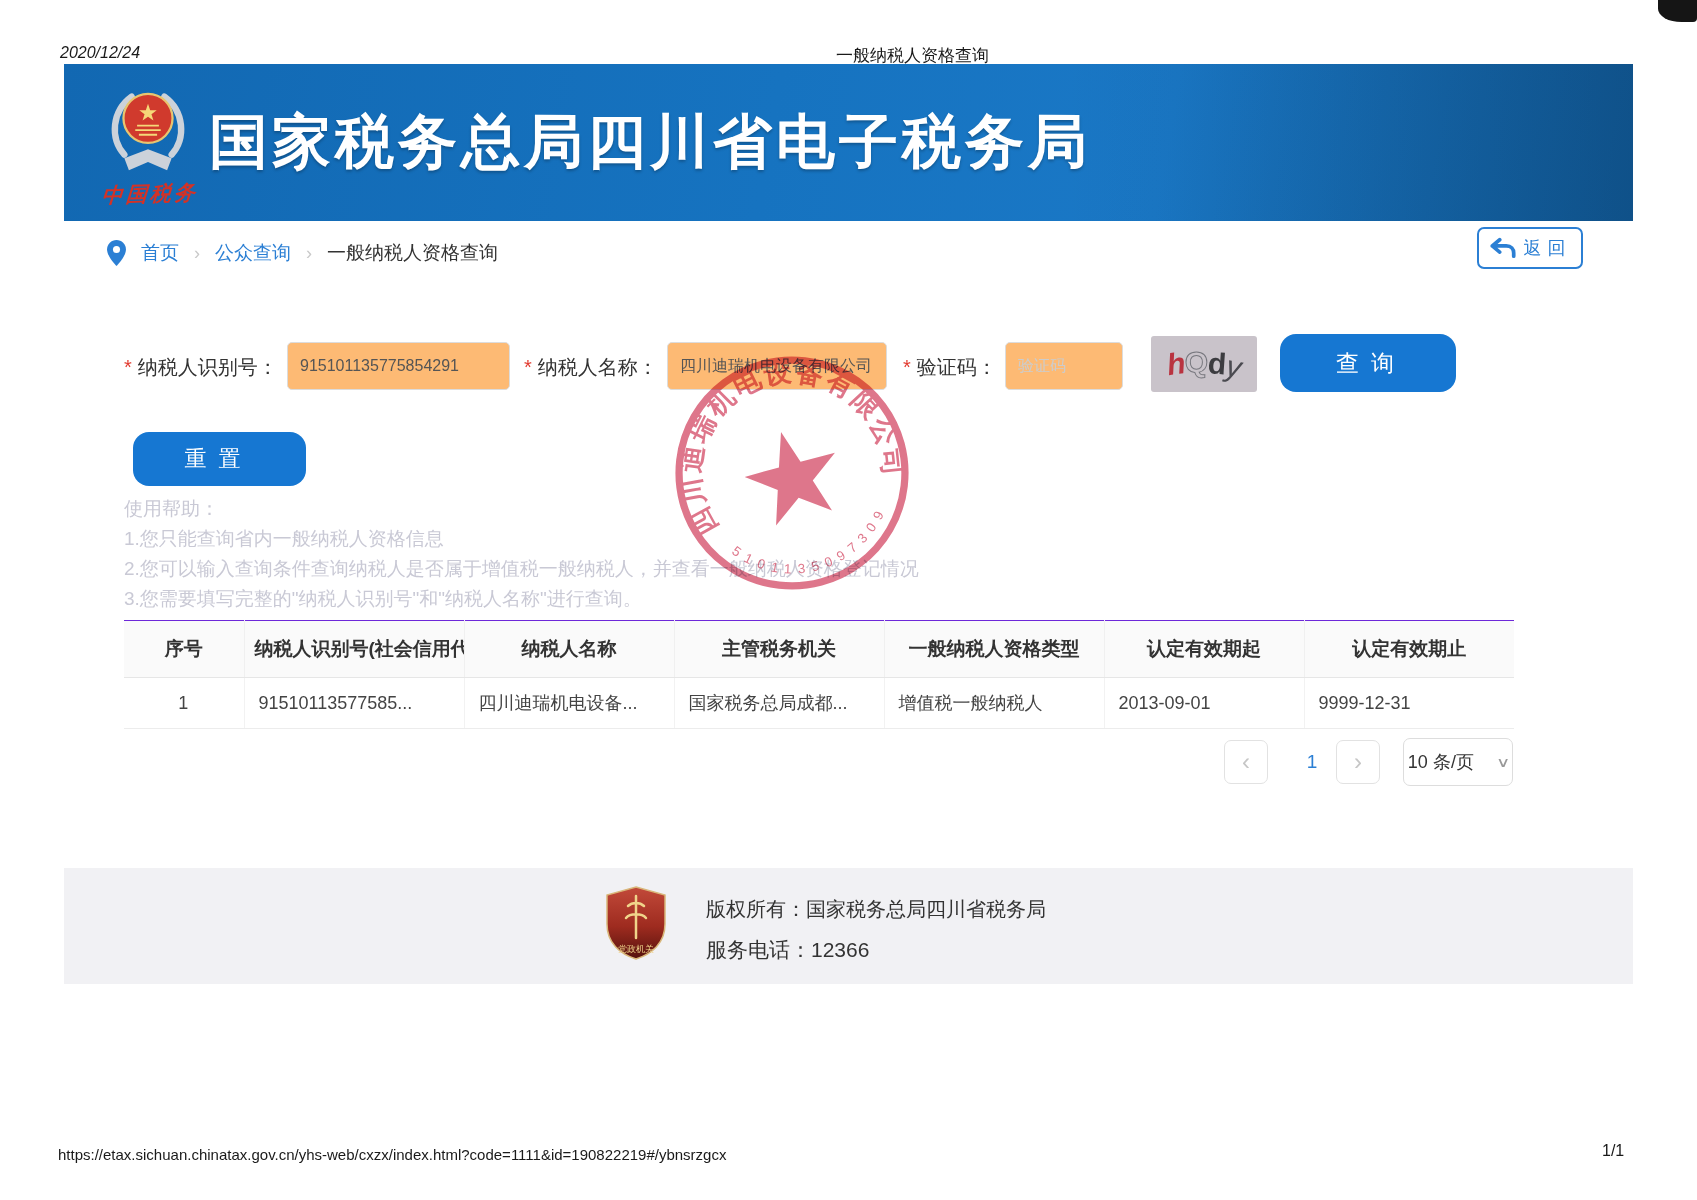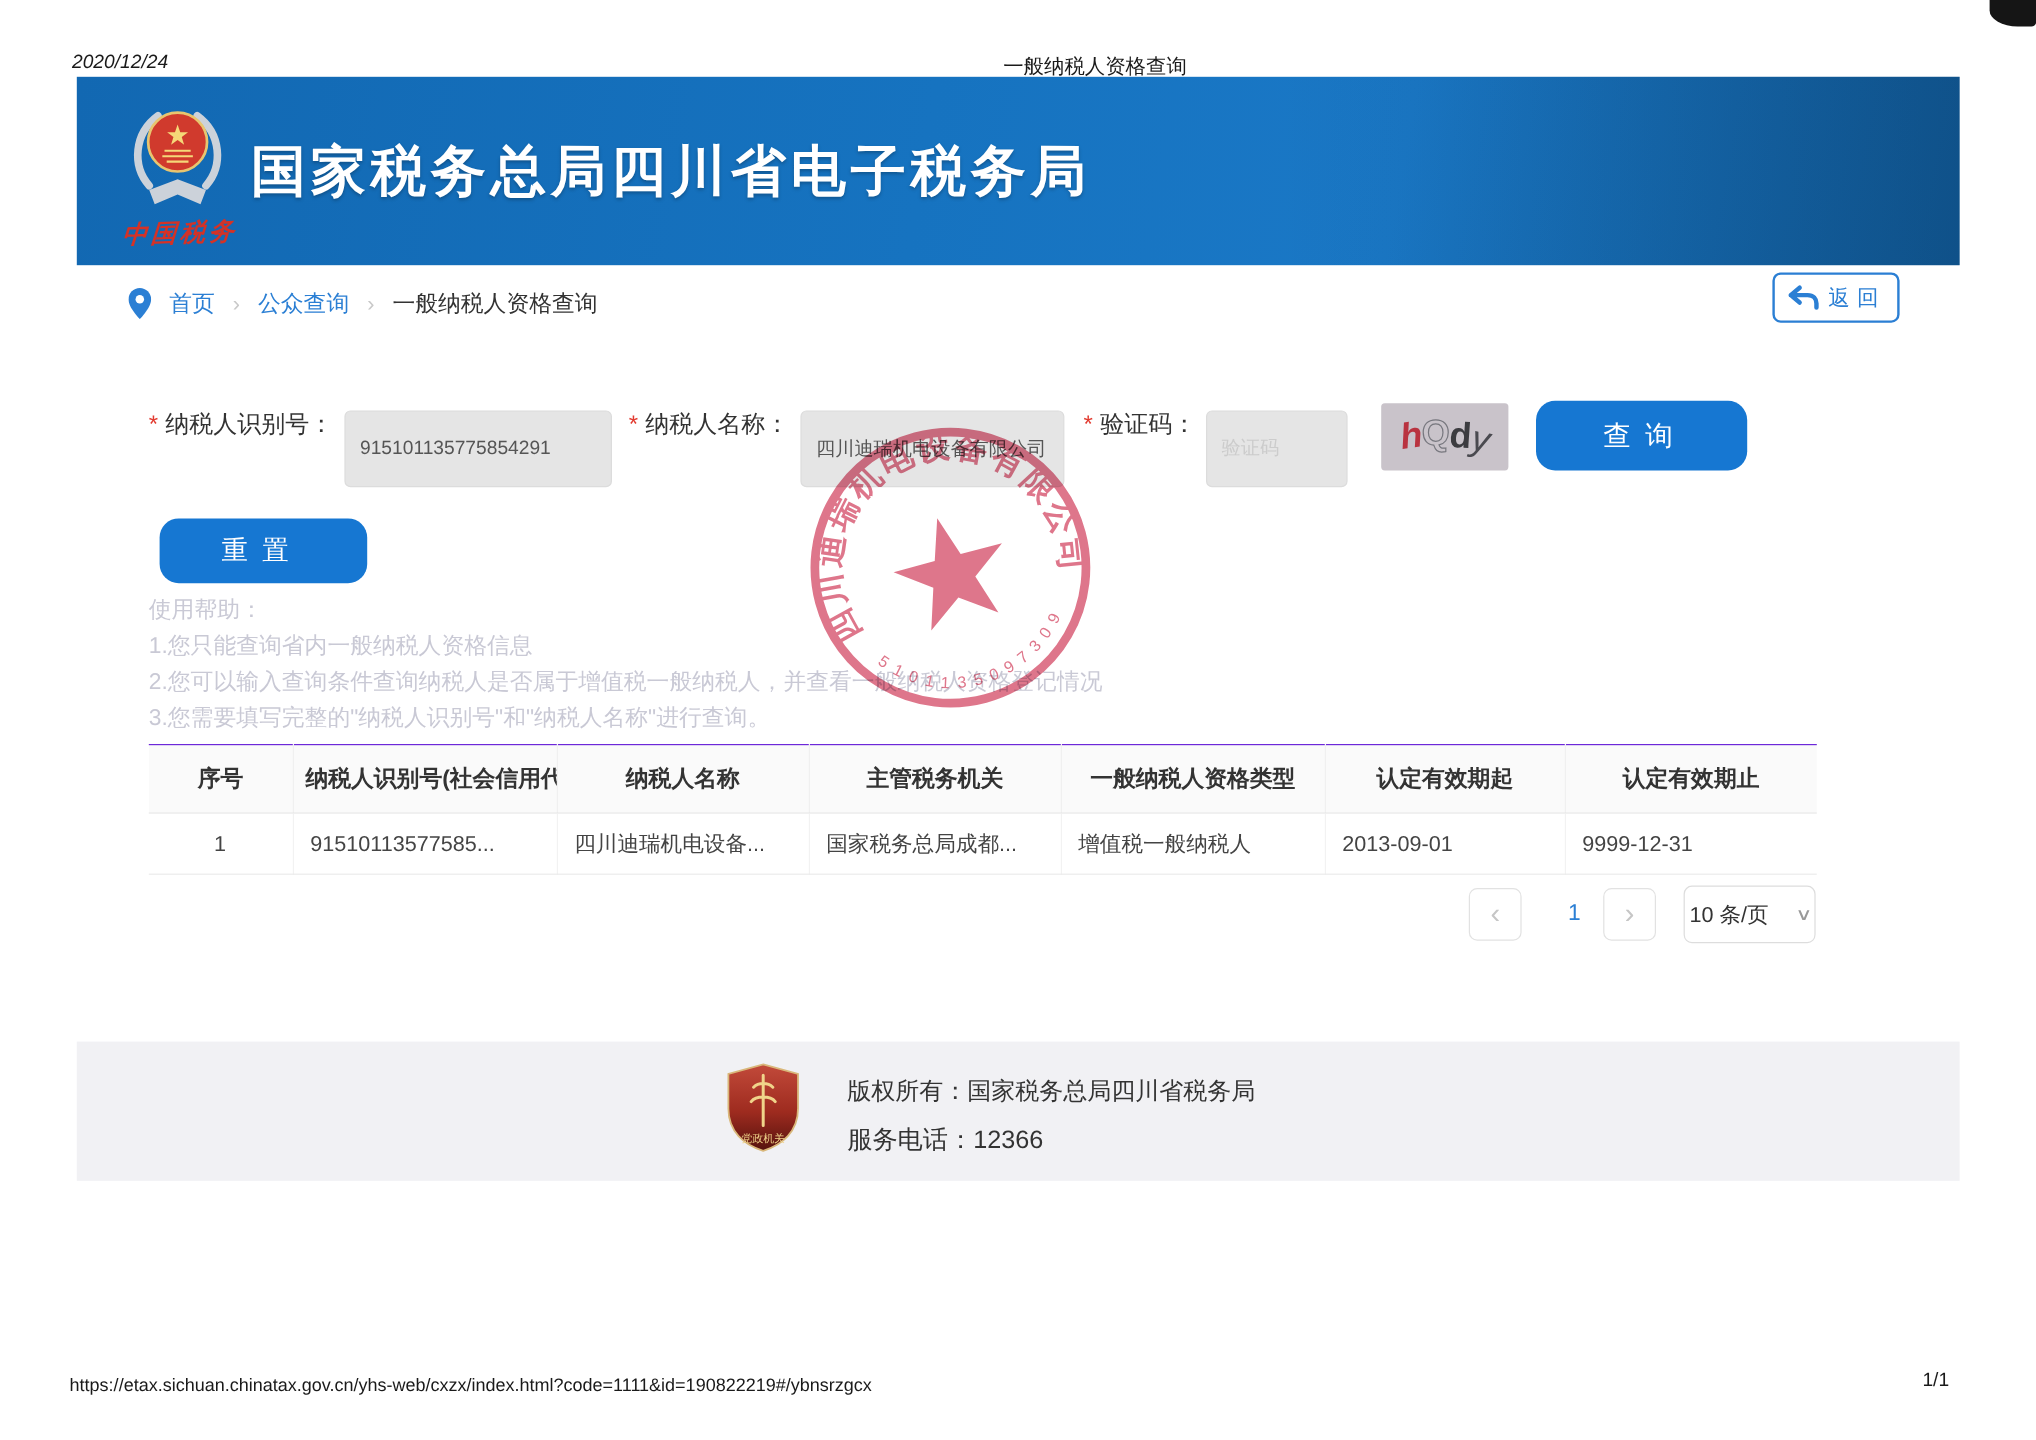--- a/index.html
+++ b/index.html
@@ -17,37 +17,37 @@
   
   .banner{position:absolute;left:64px;top:64px;width:1569px;height:157px;
           background:linear-gradient(100deg,#1268b2 0%,#1673c0 45%,#1a78c6 70%,#115f9f 100%);}
   .banner::after{content:"";position:absolute;right:0;top:0;width:45%;height:100%;
           background:linear-gradient(to left,rgba(10,45,80,.28),rgba(10,45,80,0) 80%);}
   .logo{position:absolute;left:34px;top:18px;width:100px;height:100px;}
   .logo-caption{position:absolute;left:26px;top:116px;width:120px;text-align:center;
           color:#d43226;font-size:21px;font-weight:bold;font-style:italic;
           letter-spacing:3px;transform:skewX(-6deg) rotate(-2deg);}
   .banner-title{position:absolute;left:145px;top:0;height:157px;display:flex;align-items:center;
-          color:#fff;font-size:46px;font-weight:bold;letter-spacing:4px;
+          color:#fff;font-size:59px;font-weight:bold;letter-spacing:4px;
           text-shadow:0 2px 3px rgba(0,0,0,.25);z-index:2;}
 
   
   .breadcrumb{position:absolute;left:107px;top:240px;display:flex;align-items:center;gap:15px;font-size:19px;}
   .crumb-link{color:#2b7fd4;cursor:pointer;}
   .crumb-sep{color:#c9c9c9;font-size:18px;}
   .crumb-current{color:#333;}
   .back-btn{position:absolute;left:1477px;top:227px;width:106px;height:42px;background:#fff;
           border:2px solid #2b7fd4;border-radius:7px;display:flex;align-items:center;
           justify-content:center;gap:7px;color:#2b7fd4;font-size:18px;cursor:pointer;box-sizing:border-box;}
 
   
-  .field-label{position:absolute;top:340px;font-size:20px;color:#333;white-space:nowrap;}
+  .field-label{position:absolute;top:354px;font-size:20px;color:#333;white-space:nowrap;}
   .req-star{color:#e23b30;margin-right:6px;}
-  .txt-input{position:absolute;top:342px;height:64px;border:1px solid #dcdcdc;border-radius:5px;
-          font-size:16px;color:#555;padding:0 12px;box-sizing:border-box;background:#e5e5e5;
+  .txt-input{position:absolute;top:342px;height:48px;border:1px solid #dcdcdc;border-radius:5px;
+          font-size:16px;color:#555;padding:0 12px;box-sizing:border-box;background:#fdba74;
           font-family:"Liberation Sans",sans-serif;}
   .txt-input::placeholder{color:#ccc;}
   #input-taxpayer-id{left:287px;width:223px;}
   #input-taxpayer-name{left:667px;width:220px;}
   #input-captcha{left:1005px;width:118px;}
   .lbl-id{left:124px;} .lbl-name{left:524px;} .lbl-captcha{left:903px;}
 
   .captcha-img{position:absolute;left:1151px;top:336px;width:106px;height:56px;background:#c9c3ca;
           border-radius:3px;display:flex;align-items:center;justify-content:center;cursor:pointer;}
   .captcha-img span{font-size:30px;line-height:1;}

